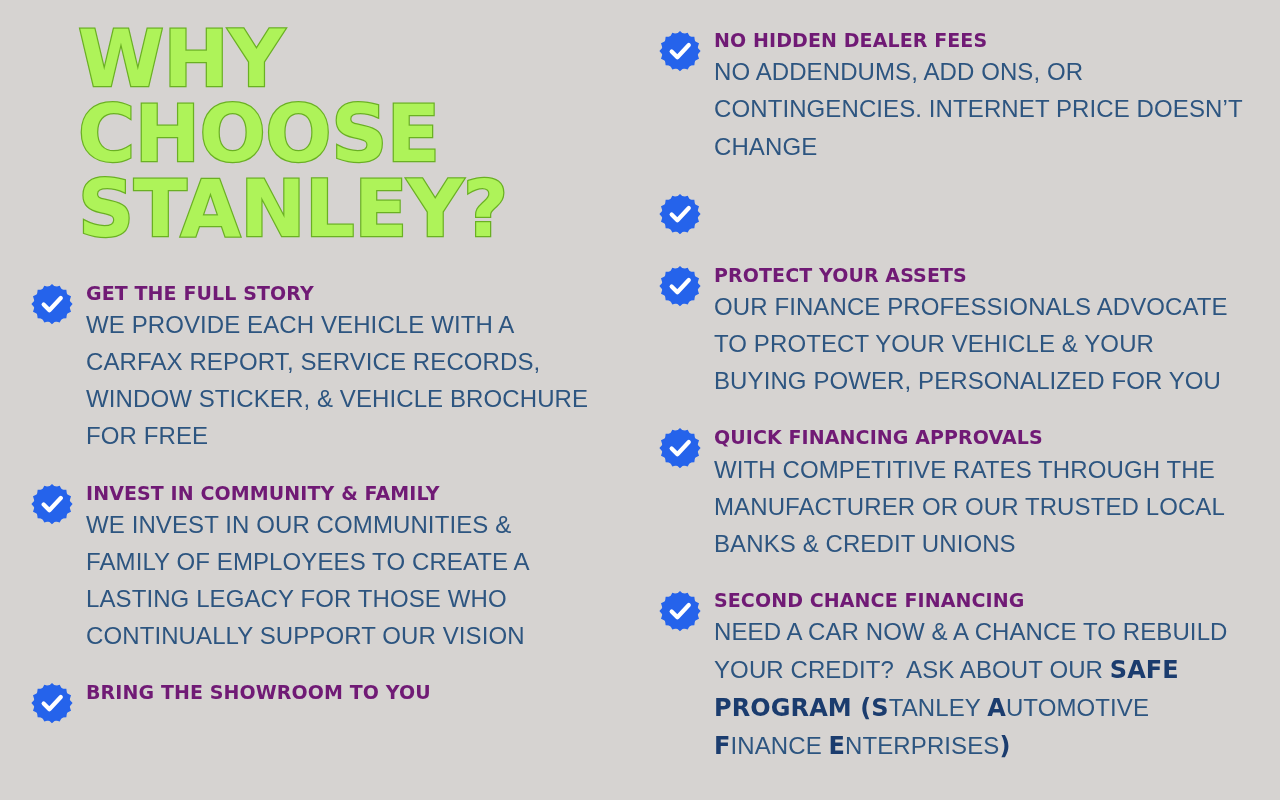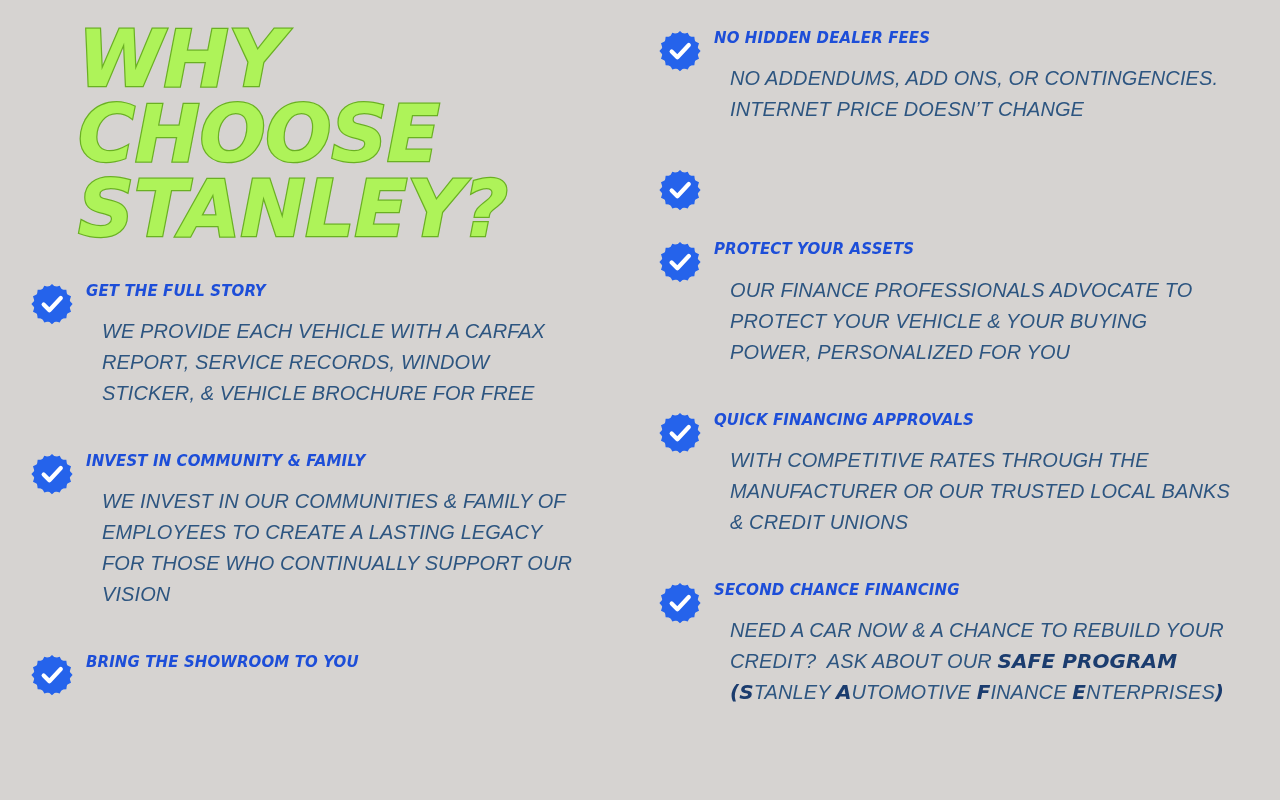--- a/index.html
+++ b/index.html
@@ -14,21 +14,20 @@
     font-family: "Liberation Sans", sans-serif;
     overflow: hidden;
   }
 
   .poster {
     position: relative;
     width: 1280px;
     height: 800px;
     background: #d6d3d1;
     box-sizing: border-box;
-    font-style: italic;
   }
 
   
   .col {
     position: absolute;
     top: 0;
     box-sizing: border-box;
   }
   .col-left {
     left: 0;
@@ -82,32 +81,32 @@
   .feature-text {
     flex: 1 1 auto;
     min-width: 0;
     padding-top: 1px;
   }
 
   .f-title {
     margin: 0 0 1px 0;
     font-family: "DejaVu Sans", sans-serif;
     font-weight: 700;
-    font-size: 15px;
+    font-size: 19px;
     line-height: 1.22;
     letter-spacing: 0.1px;
-    color: #1d4ed8;
+    color: #701a75;
     text-transform: uppercase;
   }
 
   .f-body {
-    margin: 16px;
+    margin: 0;
     font-family: "Liberation Sans", sans-serif;
     font-weight: 400;
-    font-size: 20px;
+    font-size: 24px;
     line-height: 1.55;
     letter-spacing: 0.1px;
     color: #2d5580;
     text-transform: uppercase;
     white-space: pre-line;
   }
   .f-body b {
     color: #1b3c6e;
     font-family: "DejaVu Sans", sans-serif;
     font-weight: 700;

